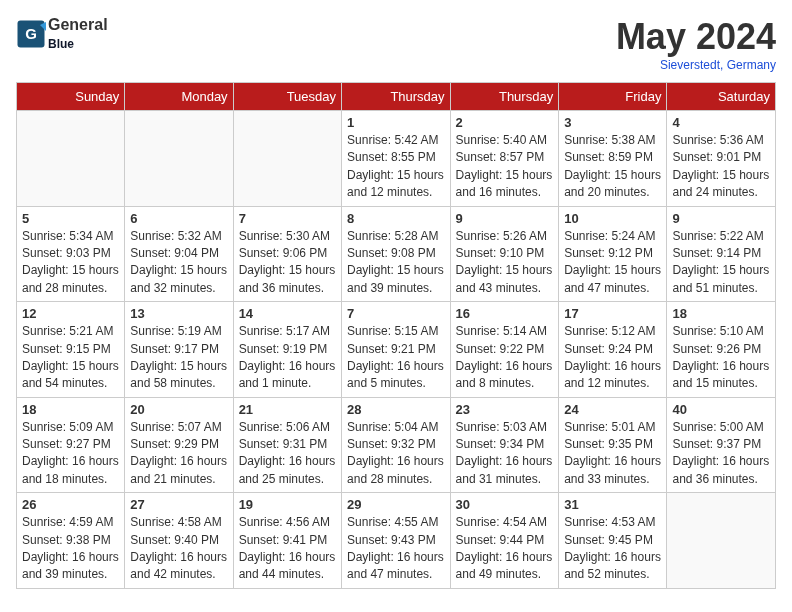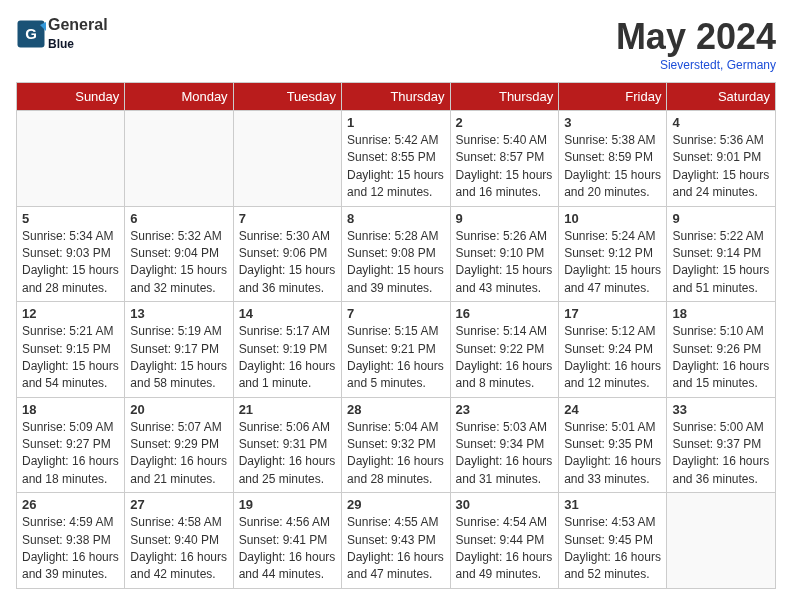--- a/index.html
+++ b/index.html
@@ -214,21 +214,21 @@
         </td>
         <td>
           <span class="day-number">23</span>
           <div class="day-info">Sunrise: 5:03 AM<br>Sunset: 9:34 PM<br>Daylight: 16 hours<br>and 31 minutes.</div>
         </td>
         <td>
           <span class="day-number">24</span>
           <div class="day-info">Sunrise: 5:01 AM<br>Sunset: 9:35 PM<br>Daylight: 16 hours<br>and 33 minutes.</div>
         </td>
         <td>
-          <span class="day-number">33</span>
+          <span class="day-number">40</span>
           <div class="day-info">Sunrise: 5:00 AM<br>Sunset: 9:37 PM<br>Daylight: 16 hours<br>and 36 minutes.</div>
         </td>
       </tr>
       <tr class="week-row">
         <td>
           <span class="day-number">26</span>
           <div class="day-info">Sunrise: 4:59 AM<br>Sunset: 9:38 PM<br>Daylight: 16 hours<br>and 39 minutes.</div>
         </td>
         <td>
           <span class="day-number">27</span>

